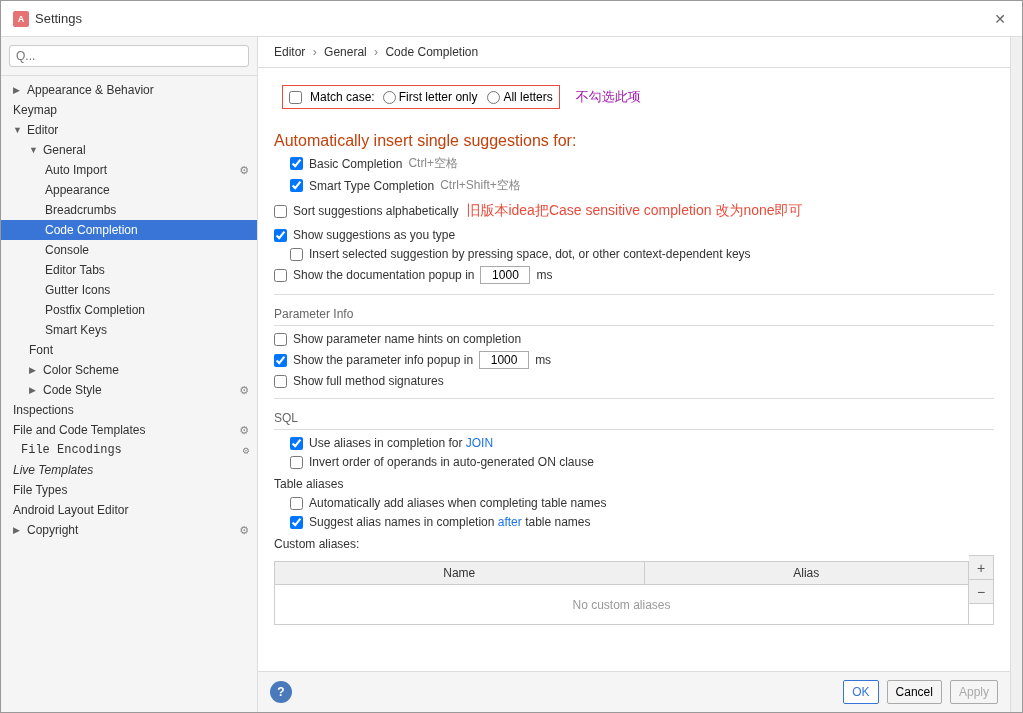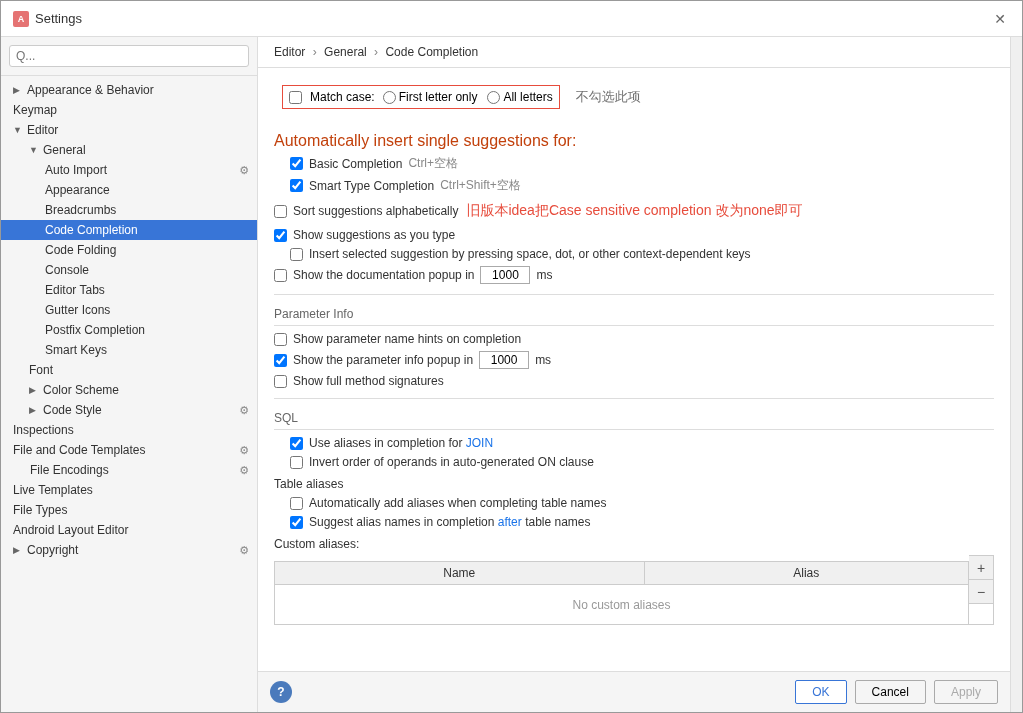--- a/index.html
+++ b/index.html
@@ -205,21 +205,21 @@
       display: flex;
       align-items: center;
       gap: 8px;
       margin: 5px 8px;
       border: 1px solid #e74c3c;
       padding: 4px 6px;
       width: fit-content;
     }
 
     .annotation-red {
-      color: #737373;
+      color: #a21caf;
       font-size: 13px;
       font-weight: 500;
       margin-left: 8px;
       text-align: right;
     }
 
     .annotation-red-large {
       color: #e74c3c;
       font-size: 14px;
       font-weight: 500;
@@ -322,21 +322,21 @@
       font-size: 12px;
       font-weight: bold;
     }
 
     .dialog-buttons {
       display: flex;
       gap: 8px;
     }
 
     .btn {
-      padding: 4px 16px;
+      padding: 4px 8px;
       font-size: 12px;
       border: 1px solid #aaa;
       background: #f5f5f5;
       cursor: pointer;
       border-radius: 2px;
     }
 
     .btn.primary {
       border: 1px solid #3875d7;
       background: #fff;
@@ -430,23 +430,20 @@
         </div>
 
         <div class="tree-item tree-child-2">
           <span>Breadcrumbs</span>
         </div>
 
         <div class="tree-item tree-child-2 selected">
           <span>Code Completion</span>
         </div>
 
-        <div class="tree-item tree-child-2">
-          <span>Code Folding</span>
-        </div>
 
         <div class="tree-item tree-child-2">
           <span>Console</span>
         </div>
 
         <div class="tree-item tree-child-2">
           <span>Editor Tabs</span>
         </div>
 
         <div class="tree-item tree-child-2">
@@ -478,26 +475,26 @@
 
         <div class="tree-item" style="padding-left: 12px;">
           <span>Inspections</span>
         </div>
 
         <div class="tree-item" style="padding-left: 12px;">
           <span>File and Code Templates</span>
           <span class="gear-icon">⚙</span>
         </div>
 
-        <div class="tree-item" style="padding-left: 29px;">
+        <div class="tree-item" style="padding-left: 20px; font-family: Liberation Mono, monospace;">
           <span>File Encodings</span>
           <span class="gear-icon">⚙</span>
         </div>
 
-        <div class="tree-item" style="padding-left: 12px;">
+        <div class="tree-item" style="padding-left: 12px; font-style: italic;">
           <span>Live Templates</span>
         </div>
 
         <div class="tree-item" style="padding-left: 12px;">
           <span>File Types</span>
         </div>
 
         <div class="tree-item" style="">
           <span>Android Layout Editor</span>
         </div>

